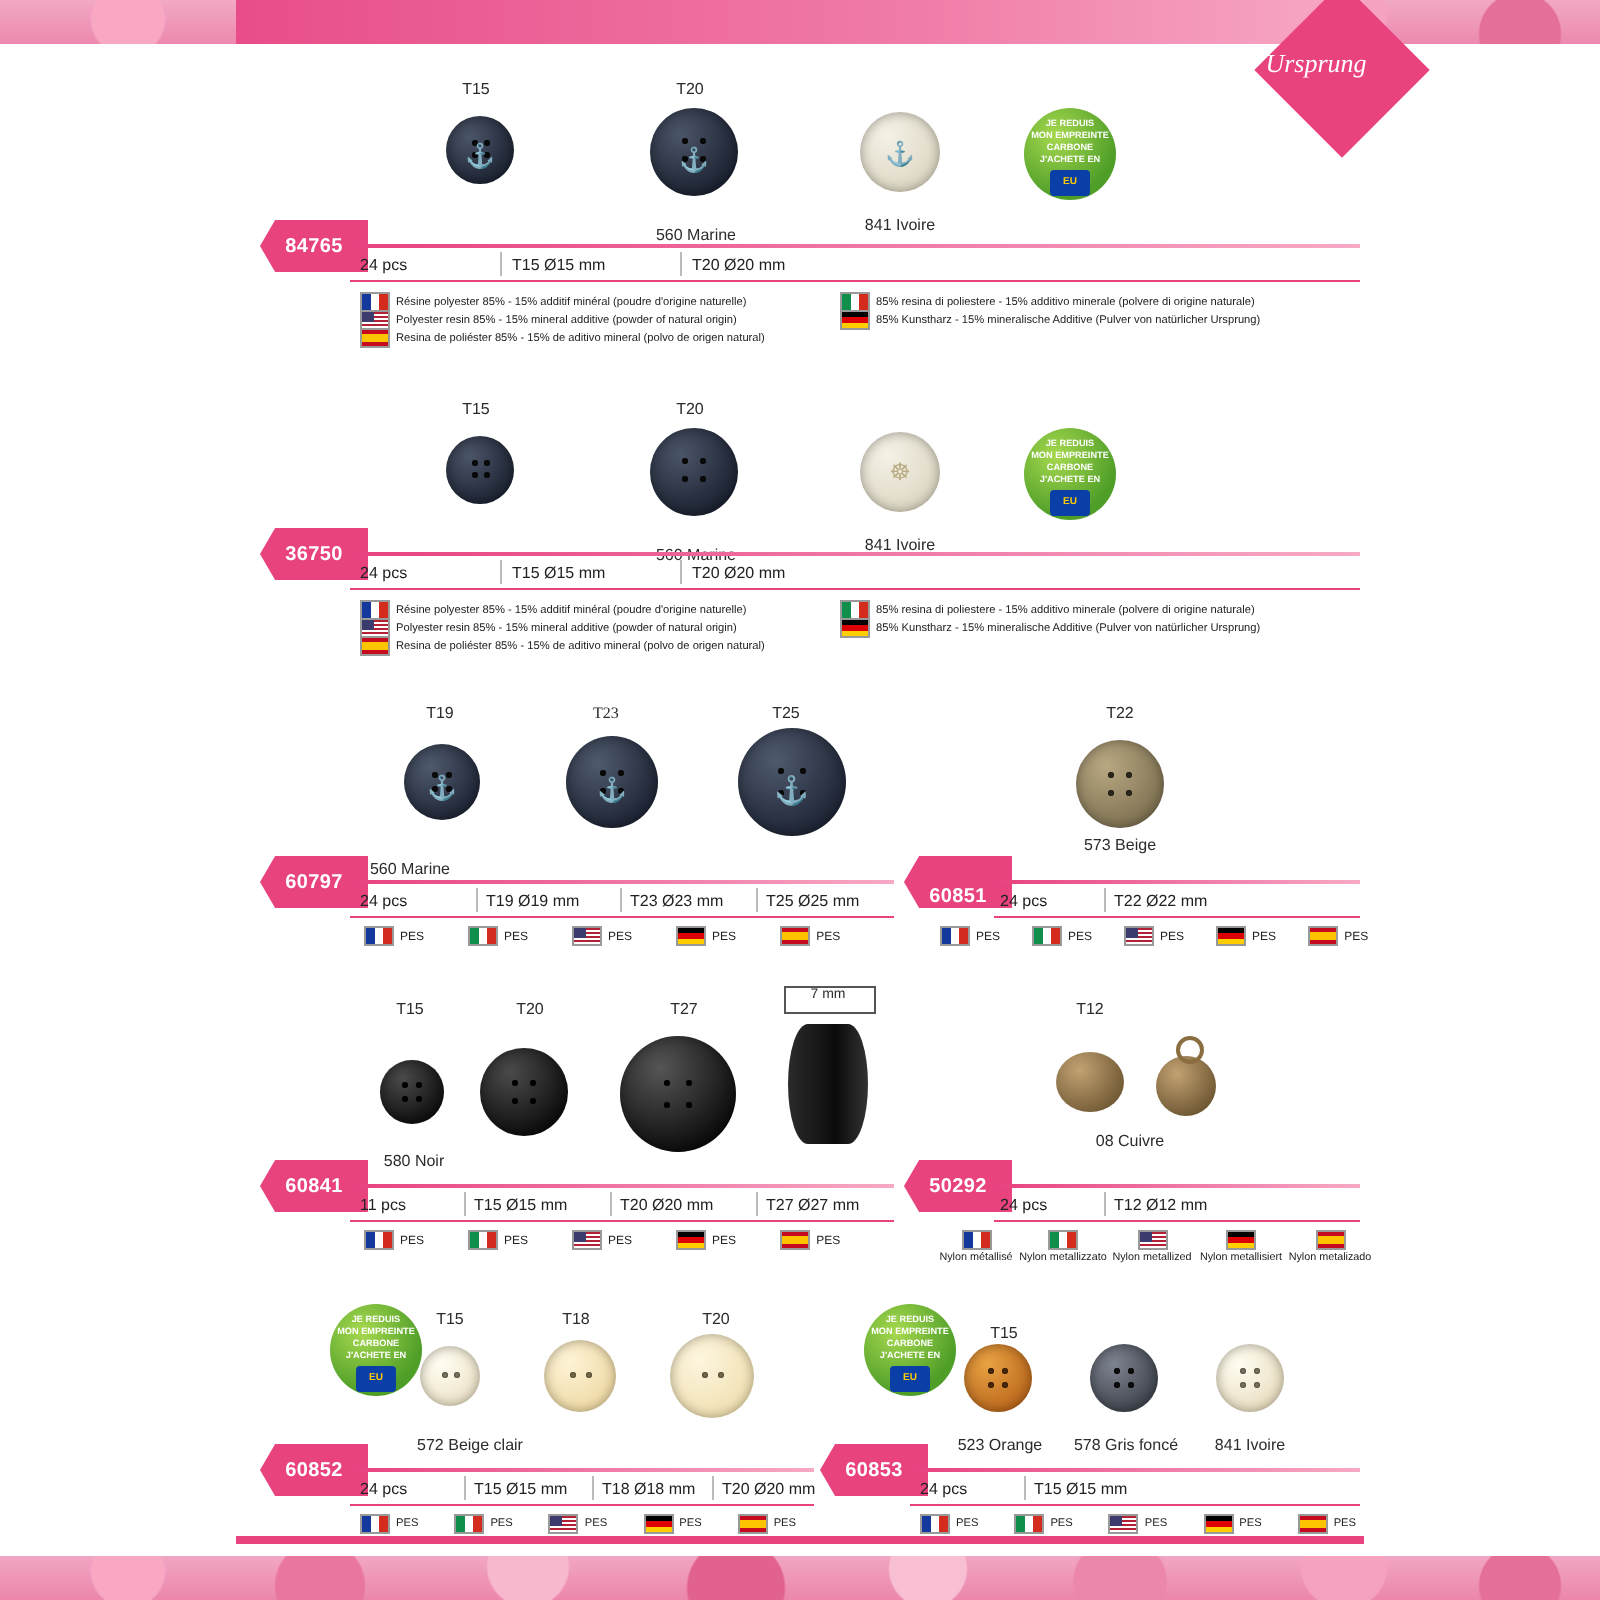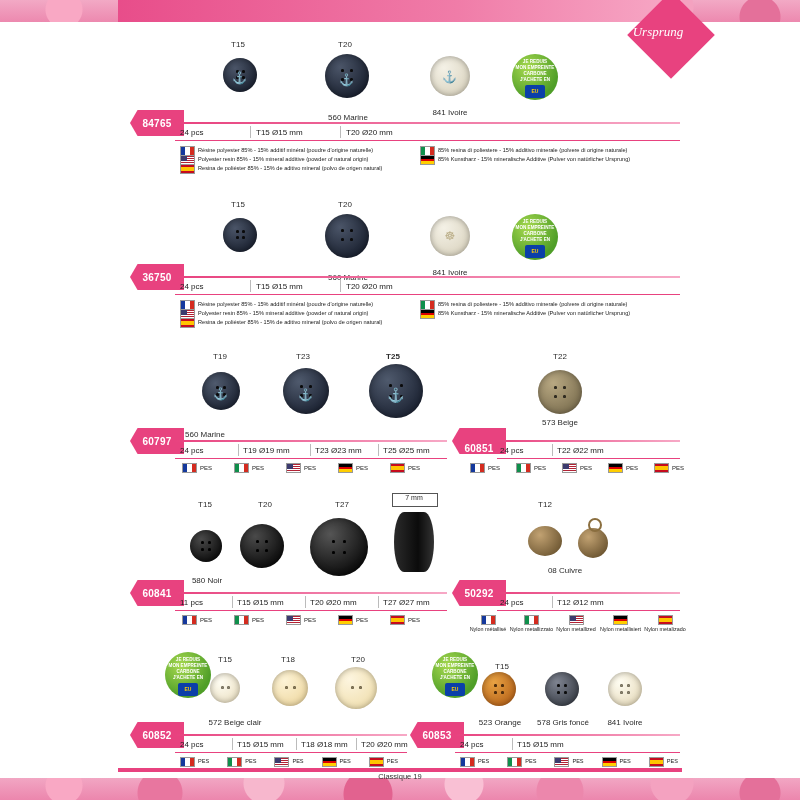--- a/index.html
+++ b/index.html
@@ -198,22 +198,22 @@
   <div class="size" style="left:346px;top:282px;">T20 Ø20 mm</div>
   <div class="row-rule" style="left:175px;top:294px;width:505px;"></div>
 
   <div class="comp-line" style="left:180px;top:300px;"><span class="flag fr"></span><span>Résine polyester 85% - 15% additif minéral (poudre d'origine naturelle)</span></div>
   <div class="comp-line" style="left:180px;top:309px;"><span class="flag us"></span><span>Polyester resin 85% - 15% mineral additive (powder of natural origin)</span></div>
   <div class="comp-line" style="left:180px;top:318px;"><span class="flag es"></span><span>Resina de poliéster 85% - 15% de aditivo mineral (polvo de origen natural)</span></div>
   <div class="comp-line" style="left:420px;top:300px;"><span class="flag it"></span><span>85% resina di poliestere - 15% additivo minerale (polvere di origine naturale)</span></div>
   <div class="comp-line" style="left:420px;top:309px;"><span class="flag de"></span><span>85% Kunstharz - 15% mineralische Additive (Pulver von natürlicher Ursprung)</span></div>
 
   <div class="lbl" style="left:200px;top:352px;width:40px;">T19</div>
-  <div class="lbl" style="left:283px;top:352px;width:40px;">T23</div>
-  <div class="lbl" style="left:373px;top:352px;width:40px;font-weight:bold;">T25</div>
+  <div class="lbl" style="left:283px;top:352px;width:40px;font-family:Liberation Serif, serif;">T23</div>
+  <div class="lbl" style="left:373px;top:352px;width:40px;">T25</div>
   <div class="lbl" style="left:540px;top:352px;width:40px;">T22</div>
 
   <div class="btn" style="left:202px;top:372px;width:38px;height:38px;background:radial-gradient(circle at 35% 30%,#4f5a6d,#1f2636 75%);">
     <div class="hole" style="left:14px;top:14px;"></div>
       <div class="hole" style="left:21px;top:14px;"></div>
     <div class="hole" style="left:14px;top:21px;"></div>
       <div class="hole" style="left:21px;top:21px;"></div>
     <div class="anchor">⚓</div>
   </div>
   <div class="btn" style="left:283px;top:368px;width:46px;height:46px;background:radial-gradient(circle at 35% 30%,#4f5a6d,#1e2535 75%);">
@@ -414,15 +414,14 @@
   <div class="row-rule thick" style="left:455px;top:734px;width:225px;"></div>
   <div class="qty" style="left:460px;top:740px;">24 pcs</div>
   <div class="vsep" style="left:512px;top:738px;height:12px;"></div>
   <div class="size" style="left:517px;top:740px;">T15 Ø15 mm</div>
   <div class="row-rule" style="left:455px;top:752px;width:225px;"></div>
   <div class="pes-row" style="left:460px;top:757px;font-size:5.6px;">
     <span class="p" style="margin-right:18px;"><span class="flag fr"></span><span>PES</span></span><span class="p" style="margin-right:18px;"><span class="flag it"></span><span>PES</span></span><span class="p" style="margin-right:18px;"><span class="flag us"></span><span>PES</span></span><span class="p" style="margin-right:18px;"><span class="flag de"></span><span>PES</span></span><span class="p"><span class="flag es"></span><span>PES</span></span>
   </div>
 
   <div class="footer-bar" style="top:768px;"></div>
-  <div class="footer" style="top:772px;">Classique 19</div>
 
 </div>
 
 </body></html>

